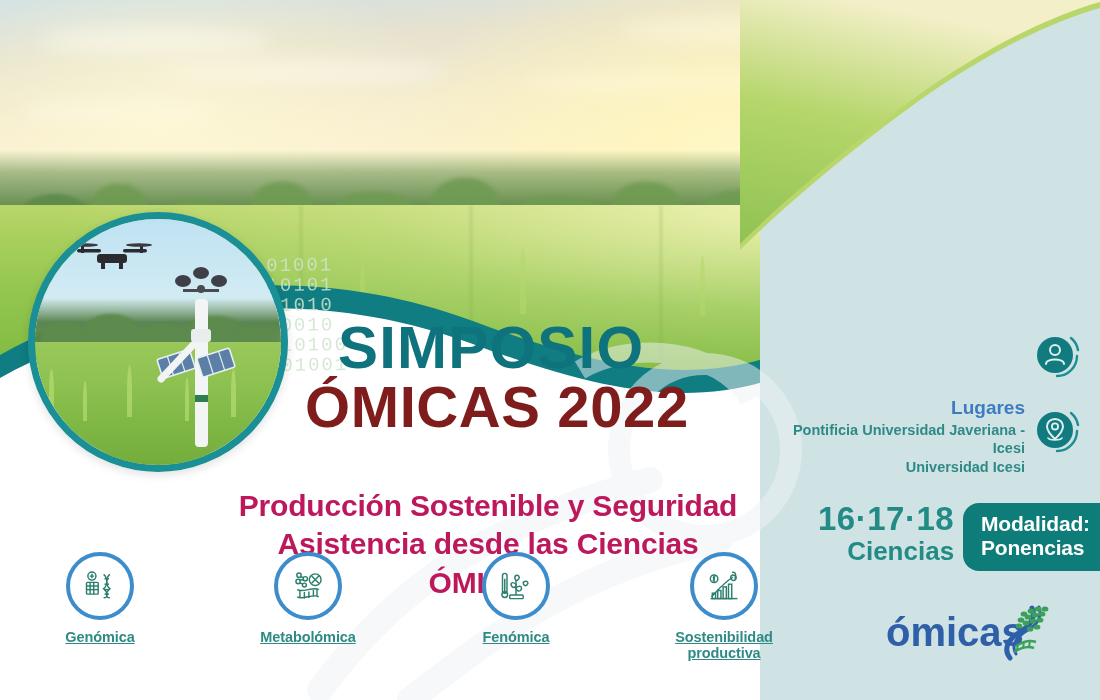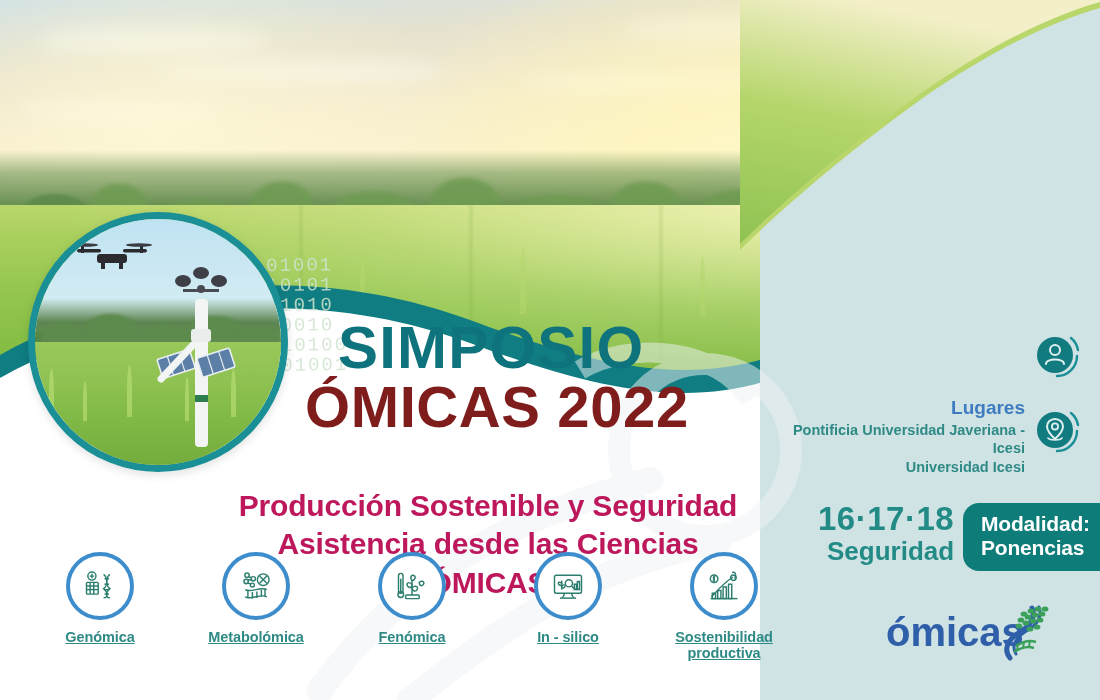--- a/index.html
+++ b/index.html
@@ -290,39 +290,20 @@
             <path d="M20,22 C25,18 28,22 25,25 C23,26.6 20,25 20,22Z"></path>
             <path d="M20,14 C17,10 20,6 23,9 C25,11 22,14 20,14Z"></path>
             <path d="M28,16 C32,13 35,16 32,19 C30,20.6 28,18.6 28,16Z"></path>
             <rect x="13" y="30" width="15" height="4" rx="1"></rect>
           </g>
         </svg>
       </div>
       <div class="t-label">Fenómica</div>
     </div>
 
-    <div class="topic">
-      <div class="t-circle">
-        <svg viewBox="0 0 40 40" width="36" height="36">
-          <g fill="none" stroke="#2b7d6e" stroke-width="1.6">
-            <rect x="5" y="8" width="30" height="20" rx="2"></rect>
-            <path d="M16,29 L14,33 M24,29 L26,33"></path>
-            <line x1="11" y1="33.5" x2="29" y2="33.5"></line>
-            <path d="M13,24 L13,14"></path>
-            <path d="M13,17 C9.5,14 8,17 10.5,19 C12,20 13,18.6 13,17Z"></path>
-            <path d="M13,20 C16.5,17 18,20 15.5,22 C14,23 13,21.6 13,20Z"></path>
-            <circle cx="21" cy="17" r="4"></circle>
-            <line x1="24" y1="20" x2="27" y2="23"></line>
-            <rect x="27" y="18" width="2.4" height="6"></rect>
-            <rect x="30.4" y="15" width="2.4" height="9"></rect>
-          </g>
-        </svg>
-      </div>
-      <div class="t-label">In - silico</div>
-    </div>
 
 
     <div class="topic">
       <div class="t-circle">
         <svg viewBox="0 0 40 40" width="36" height="36">
           <g fill="none" stroke="#2b7d6e" stroke-width="1.6">
             <circle cx="9" cy="12" r="4.2"></circle>
             <path d="M10.4,10.2 C9,9.4 7.6,10.4 8.6,11.6 C9.6,12.8 8.2,13.8 7.6,13"></path>
             <path d="M9,8.6 v7"></path>
             <path d="M6,32 C12,26 18,18 30,10"></path>
@@ -361,21 +342,21 @@
     <path d="M46,26 A20,20 0 0 1 26,46" fill="none" stroke="#1b8f96" stroke-width="2.4" stroke-linecap="round"></path>
     <path d="M40,8 A20,20 0 0 1 47,20" fill="none" stroke="#1b8f96" stroke-width="2.4" stroke-linecap="round"></path>
     <circle cx="24" cy="25" r="18" fill="#117b80"></circle>
     <path d="M24,14 C19,14 16,17.6 16,21.6 C16,26.6 24,34 24,34 C24,34 32,26.6 32,21.6 C32,17.6 29,14 24,14Z" fill="none" stroke="#dff0ef" stroke-width="2"></path>
     <circle cx="24" cy="21.4" r="3.1" fill="none" stroke="#dff0ef" stroke-width="1.8"></circle>
     <path d="M17,33 C19,35.6 29,35.6 31,33" fill="none" stroke="#dff0ef" stroke-width="1.6" stroke-linecap="round"></path>
   </svg>
 
   <div class="dates">
     <div class="d1">16·17·18</div>
-    <div class="d2">Seguridad</div>
+    <div class="d2">Ciencias</div>
   </div>
 
   <div class="pill">
     <div>Modalidad:</div>
     <div>Ponencias</div>
   </div>
 
   <svg class="logo" viewBox="0 0 180 66">
     <text x="2" y="46" font-family="Liberation Sans, sans-serif" font-size="40" font-weight="700" fill="#2f5fa8">ómicas</text>
     <g>

